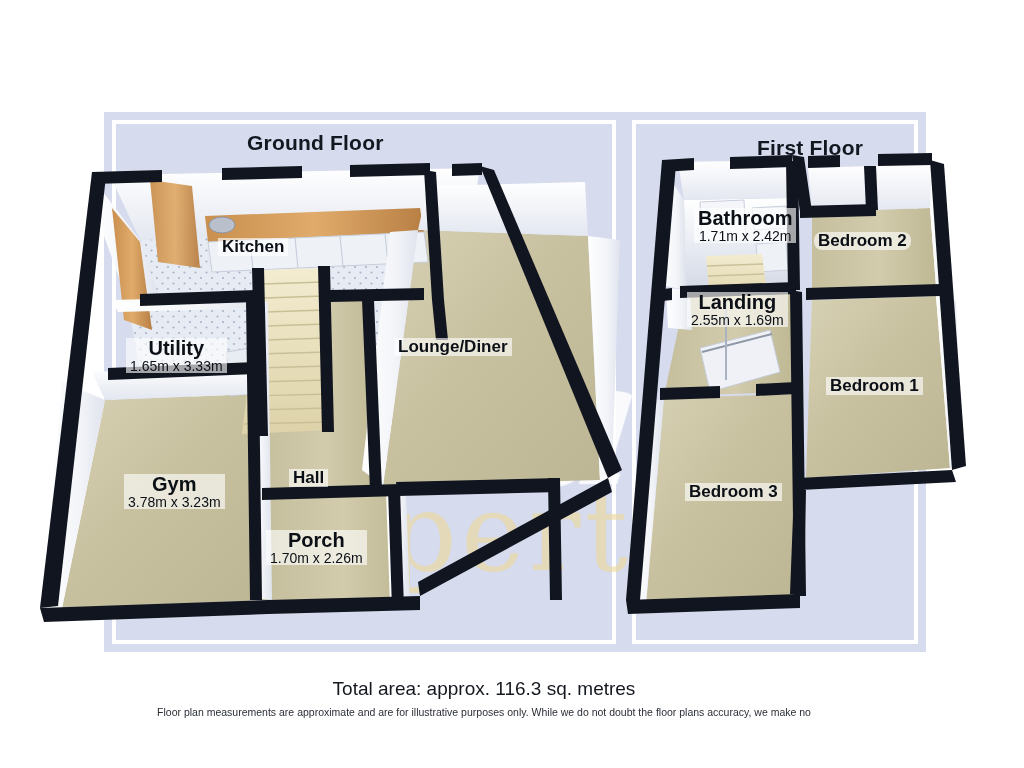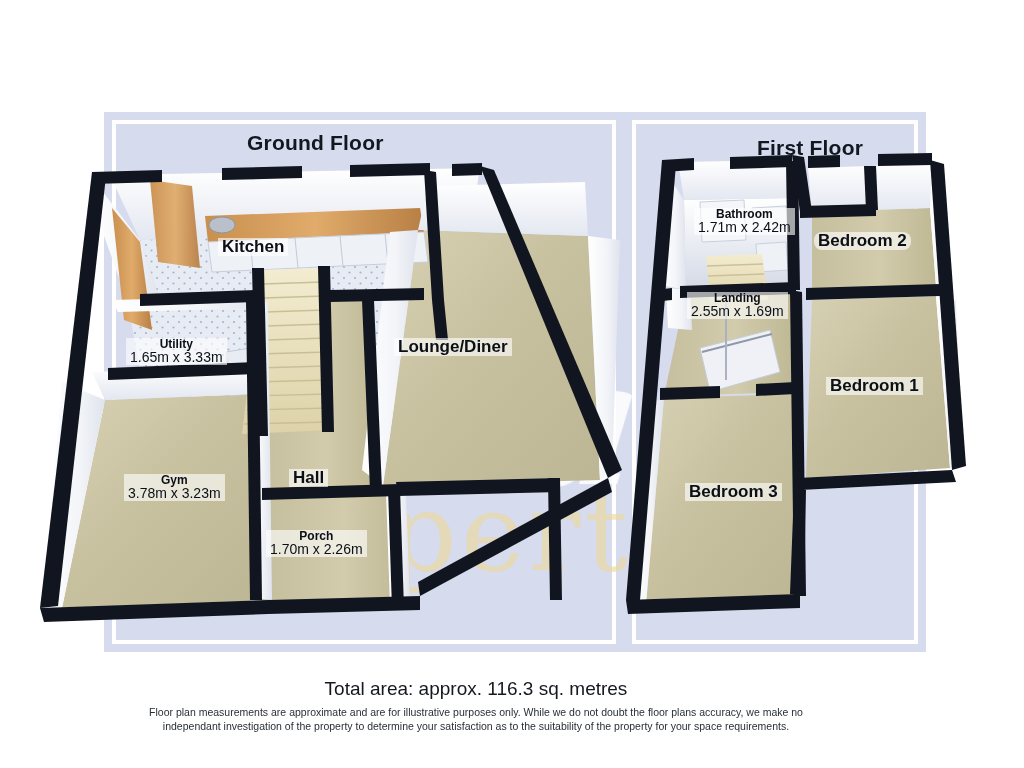--- a/index.html
+++ b/index.html
@@ -59,30 +59,30 @@
   
   .room-label{
     position:absolute;
     text-align:center;white-space:nowrap;
     color:#0b0f16;
     background:rgba(255,255,255,.62);
     padding:0 4px;
     line-height:1.04;
   }
   .room-label .rl-name{
-    display:block;font-size:12px;font-weight:bold;
+    display:block;font-size:20px;font-weight:bold;
   }
   .room-label .rl-dims{
     display:block;font-size:14px;font-weight:normal;
   }
   .room-label.big .rl-name{font-size:17px;}
 
   
   #footer{
-    position:absolute;left:0;top:678px;width:952px;text-align:center;
+    position:absolute;left:8px;top:678px;width:952px;text-align:center;
   }
   #total-area{
     font-size:19px;color:#14181f;margin:0 0 6px 0;
   }
   #disclaimer{
     font-size:10.5px;color:#2a2f36;line-height:1.32;
     width:700px;margin:0 auto;
   }
   #disclaimer span{display:block;}
 </style>
@@ -363,17 +363,16 @@
   </div>
 
   <div class="room-label big" style="left:685px;top:483px;">
     <span class="rl-name">Bedroom 3</span>
   </div>
 
   <div id="footer">
     <div id="total-area">Total area: approx. 116.3 sq. metres</div>
     <div id="disclaimer">
       <span>Floor plan measurements are approximate and are for illustrative purposes only. While we do not doubt the floor plans accuracy, we make no</span>
-      <span>independant investigation of the property to determine your satisfaction as to the suitability of the property for your space requirements.</span>
     </div>
   </div>
 
 </div>
 
 </body></html>

